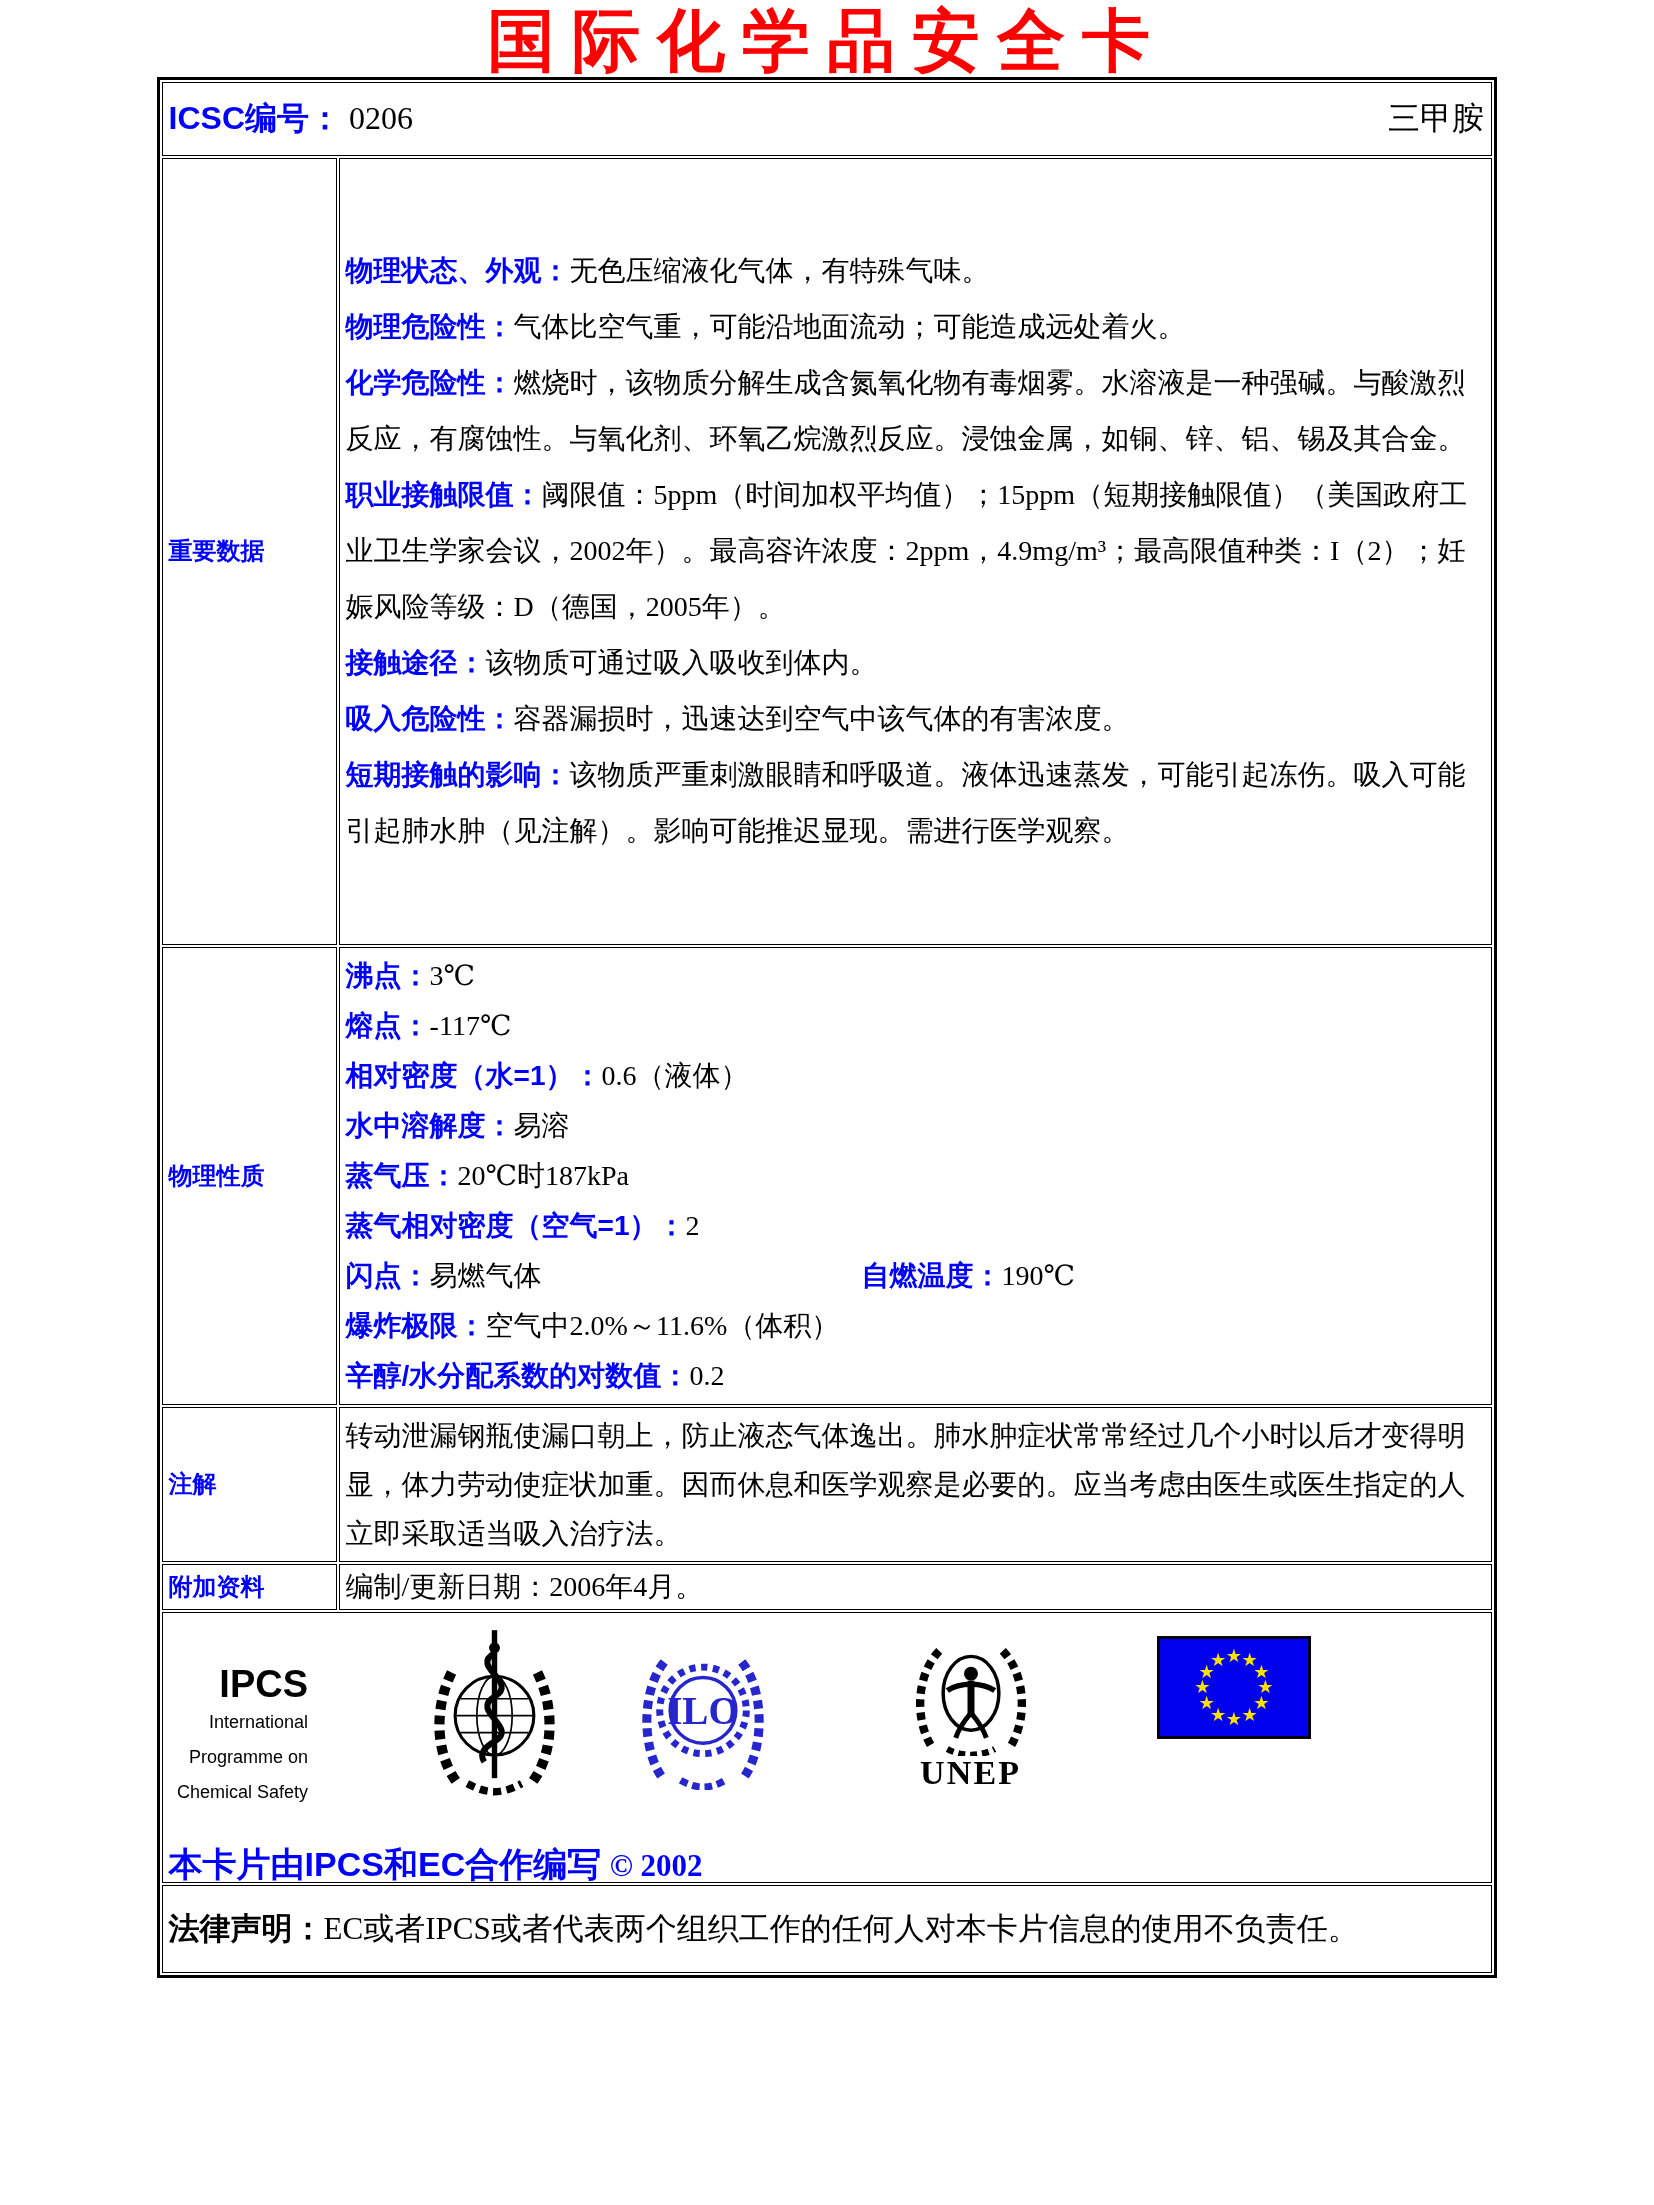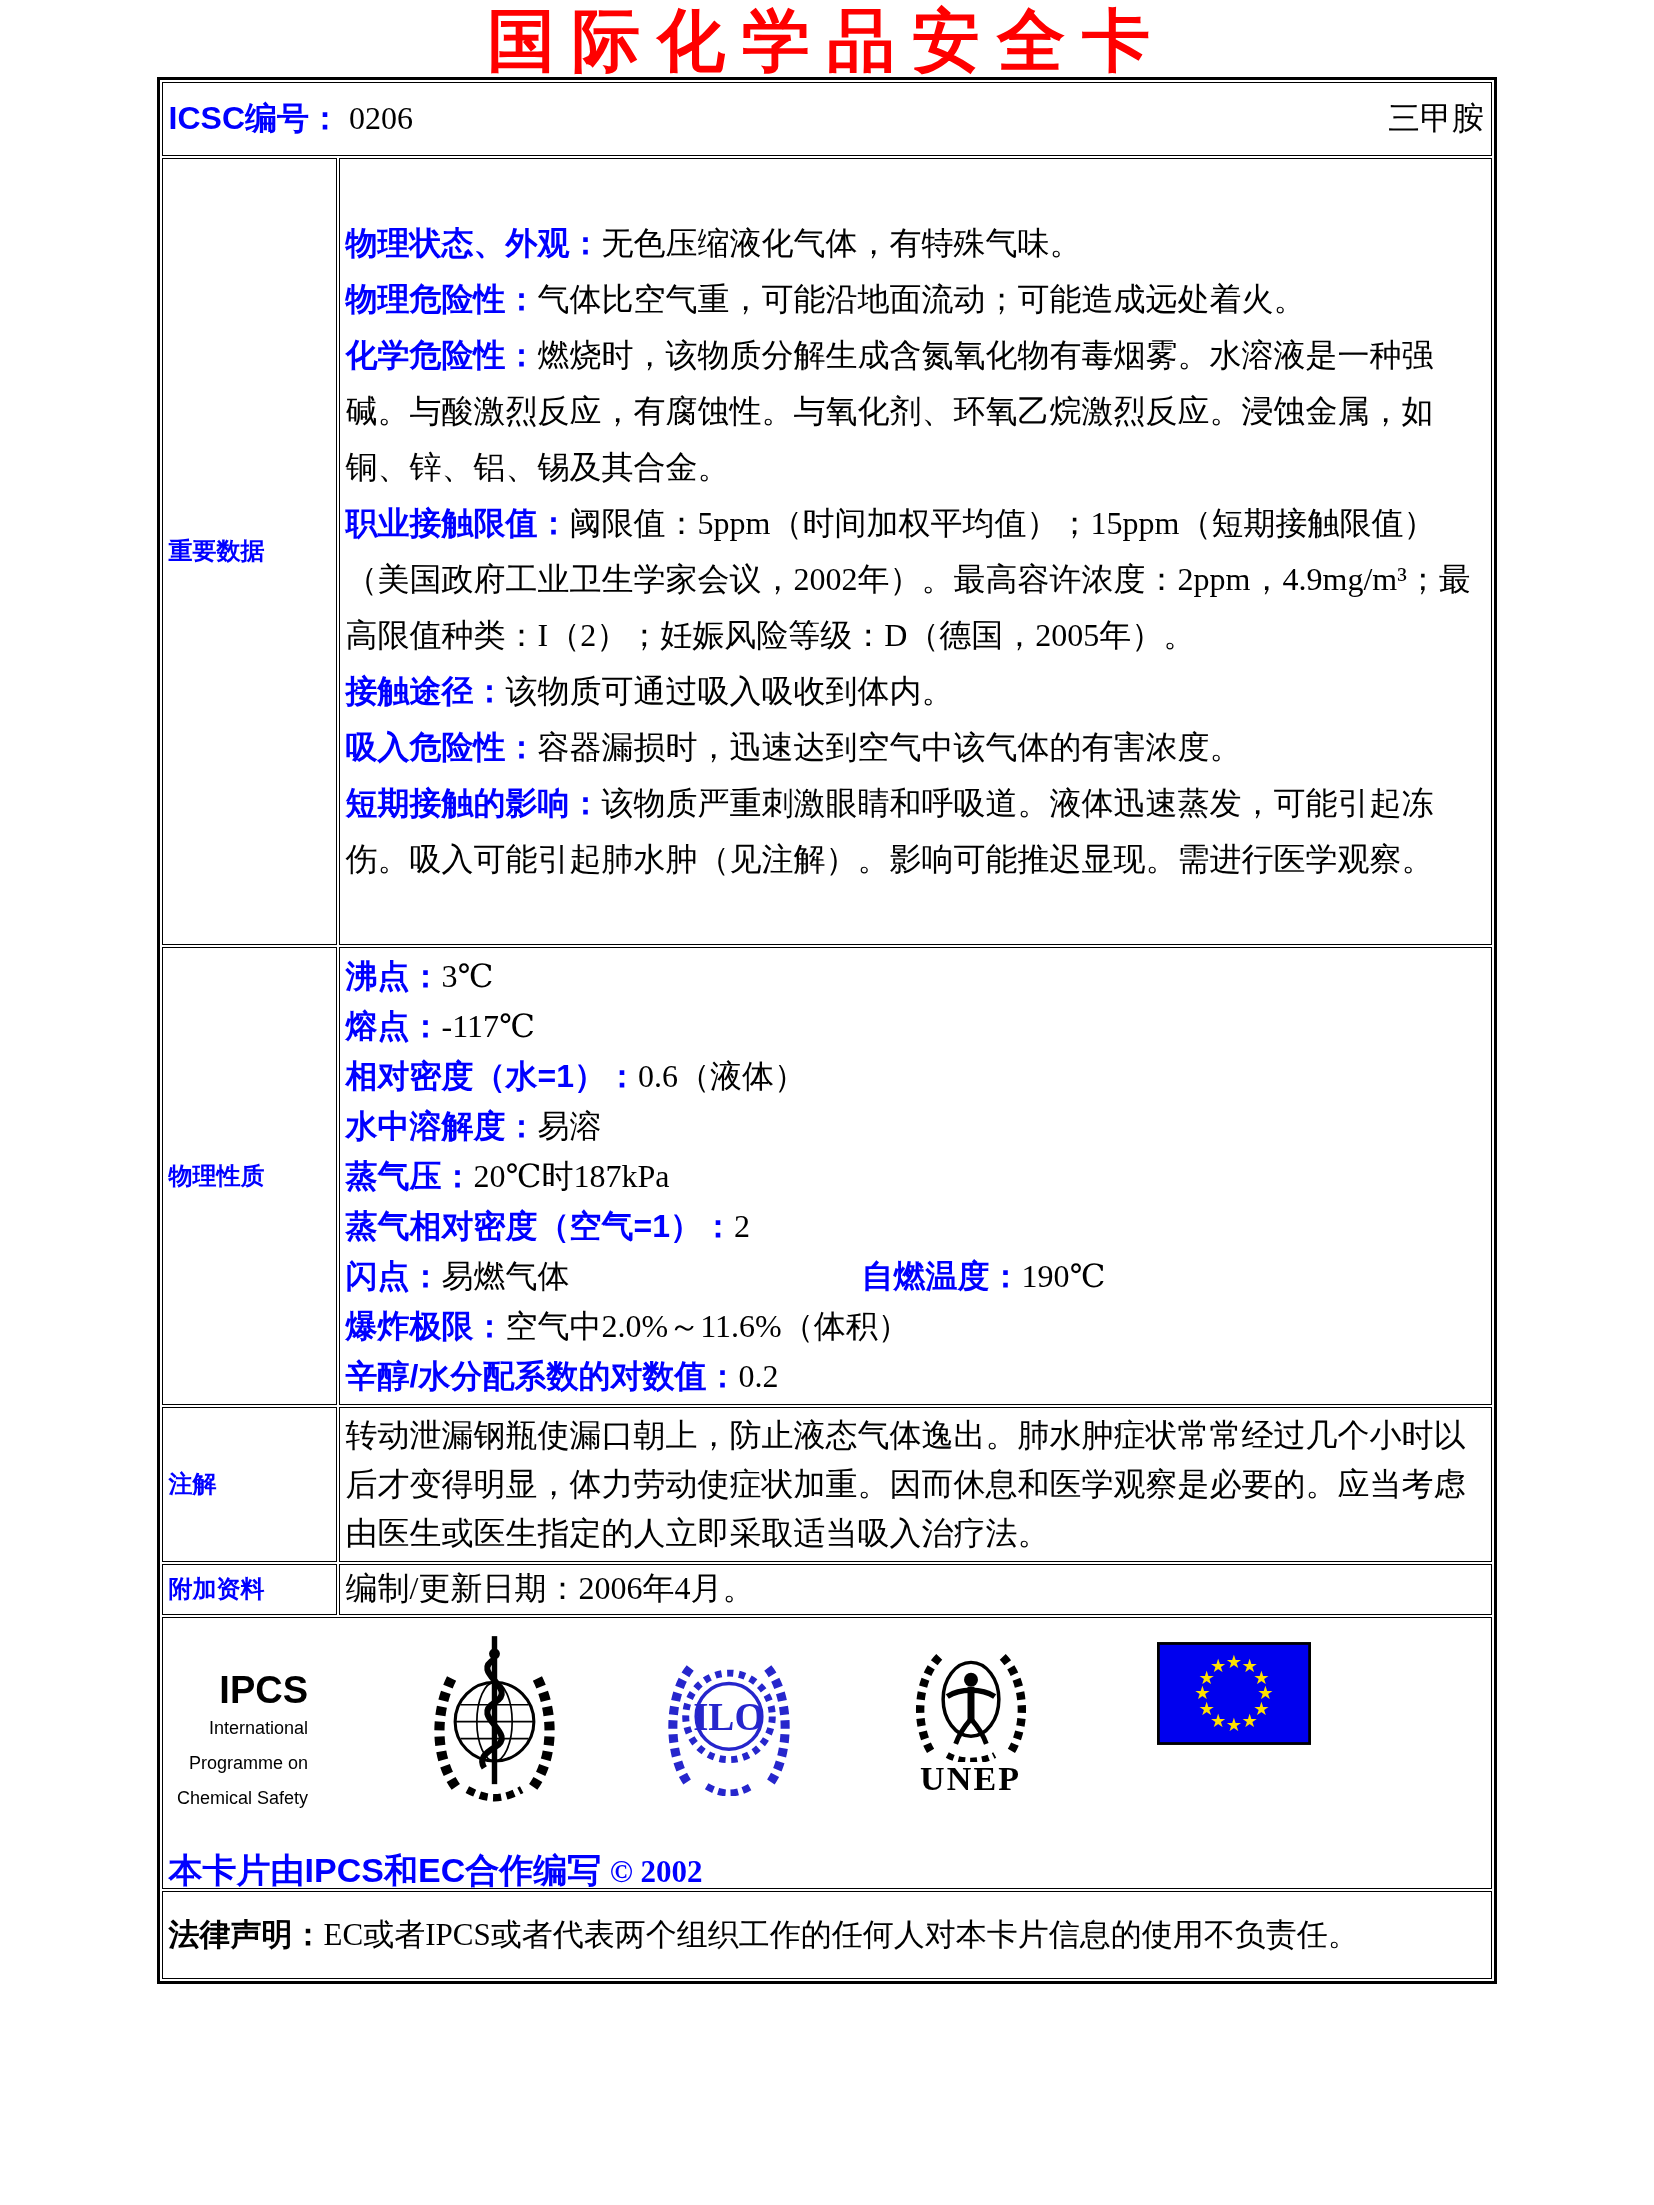--- a/index.html
+++ b/index.html
@@ -59,40 +59,40 @@
   }
   .serif { font-family: "Liberation Serif", "DejaVu Serif", serif; color:#000; }
   .label-cell {
     vertical-align: middle;
     font-family: "Liberation Sans", "DejaVu Sans", sans-serif;
     font-weight: bold;
     font-size: 24px;
     color: var(--accent-blue);
     padding: 2.8px;
   }
-  .content-cell { font-size: 32px; vertical-align: middle; }
+  .content-cell { font-size: 28px; vertical-align: middle; }
   .important-cell { height: 787px; vertical-align: top; padding-top: 7px; }
   .important-cell .line { line-height: 56px; text-align: left; }
   .physical-cell { height: 458px; vertical-align: top; padding-top: 5.6px; }
   .physical-cell .line { line-height: 50px; }
   .pp-left { display: inline-block; width: 516px; }
   .env-cell { height: 45px; }
   .env-label-cell { height: 45px; }
   .notes-cell { height: 145px; }
   .notes-cell .notes-text { line-height: 49px; }
   .addl-cell { height: 46px; }
   
   .footer-cell { height: 264px; padding: 0; }
   .footer-wrap { position: relative; width: 100%; height: 264px; }
   .ipcs-block { position: absolute; left: 8.4px; top: 48px; font-family: "Liberation Sans", "DejaVu Sans", sans-serif; text-align: right; }
   .ipcs-acronym { font-weight: bold; font-size: 38px; line-height: 42px; }
   .ipcs-line { font-size: 18px; line-height: 35px; }
   .logo { position: absolute; }
   .logo.who  { left: 261px; top: 9.8px; }
-  .logo.ilo  { left: 497px; top: 19.6px; }
+  .logo.ilo  { left: 471px; top: 19.6px; }
   .logo.unep { left: 742px; top: 17px; text-align: center; }
   .logo.eu   { left: 988px; top: 21px; }
   .unep-word {
     font-family: "Liberation Serif", "DejaVu Serif", serif;
     font-weight: bold;
     font-size: 34px;
     letter-spacing: 2.1px;
     margin-top: -4.2px;
   }
   .credit {

